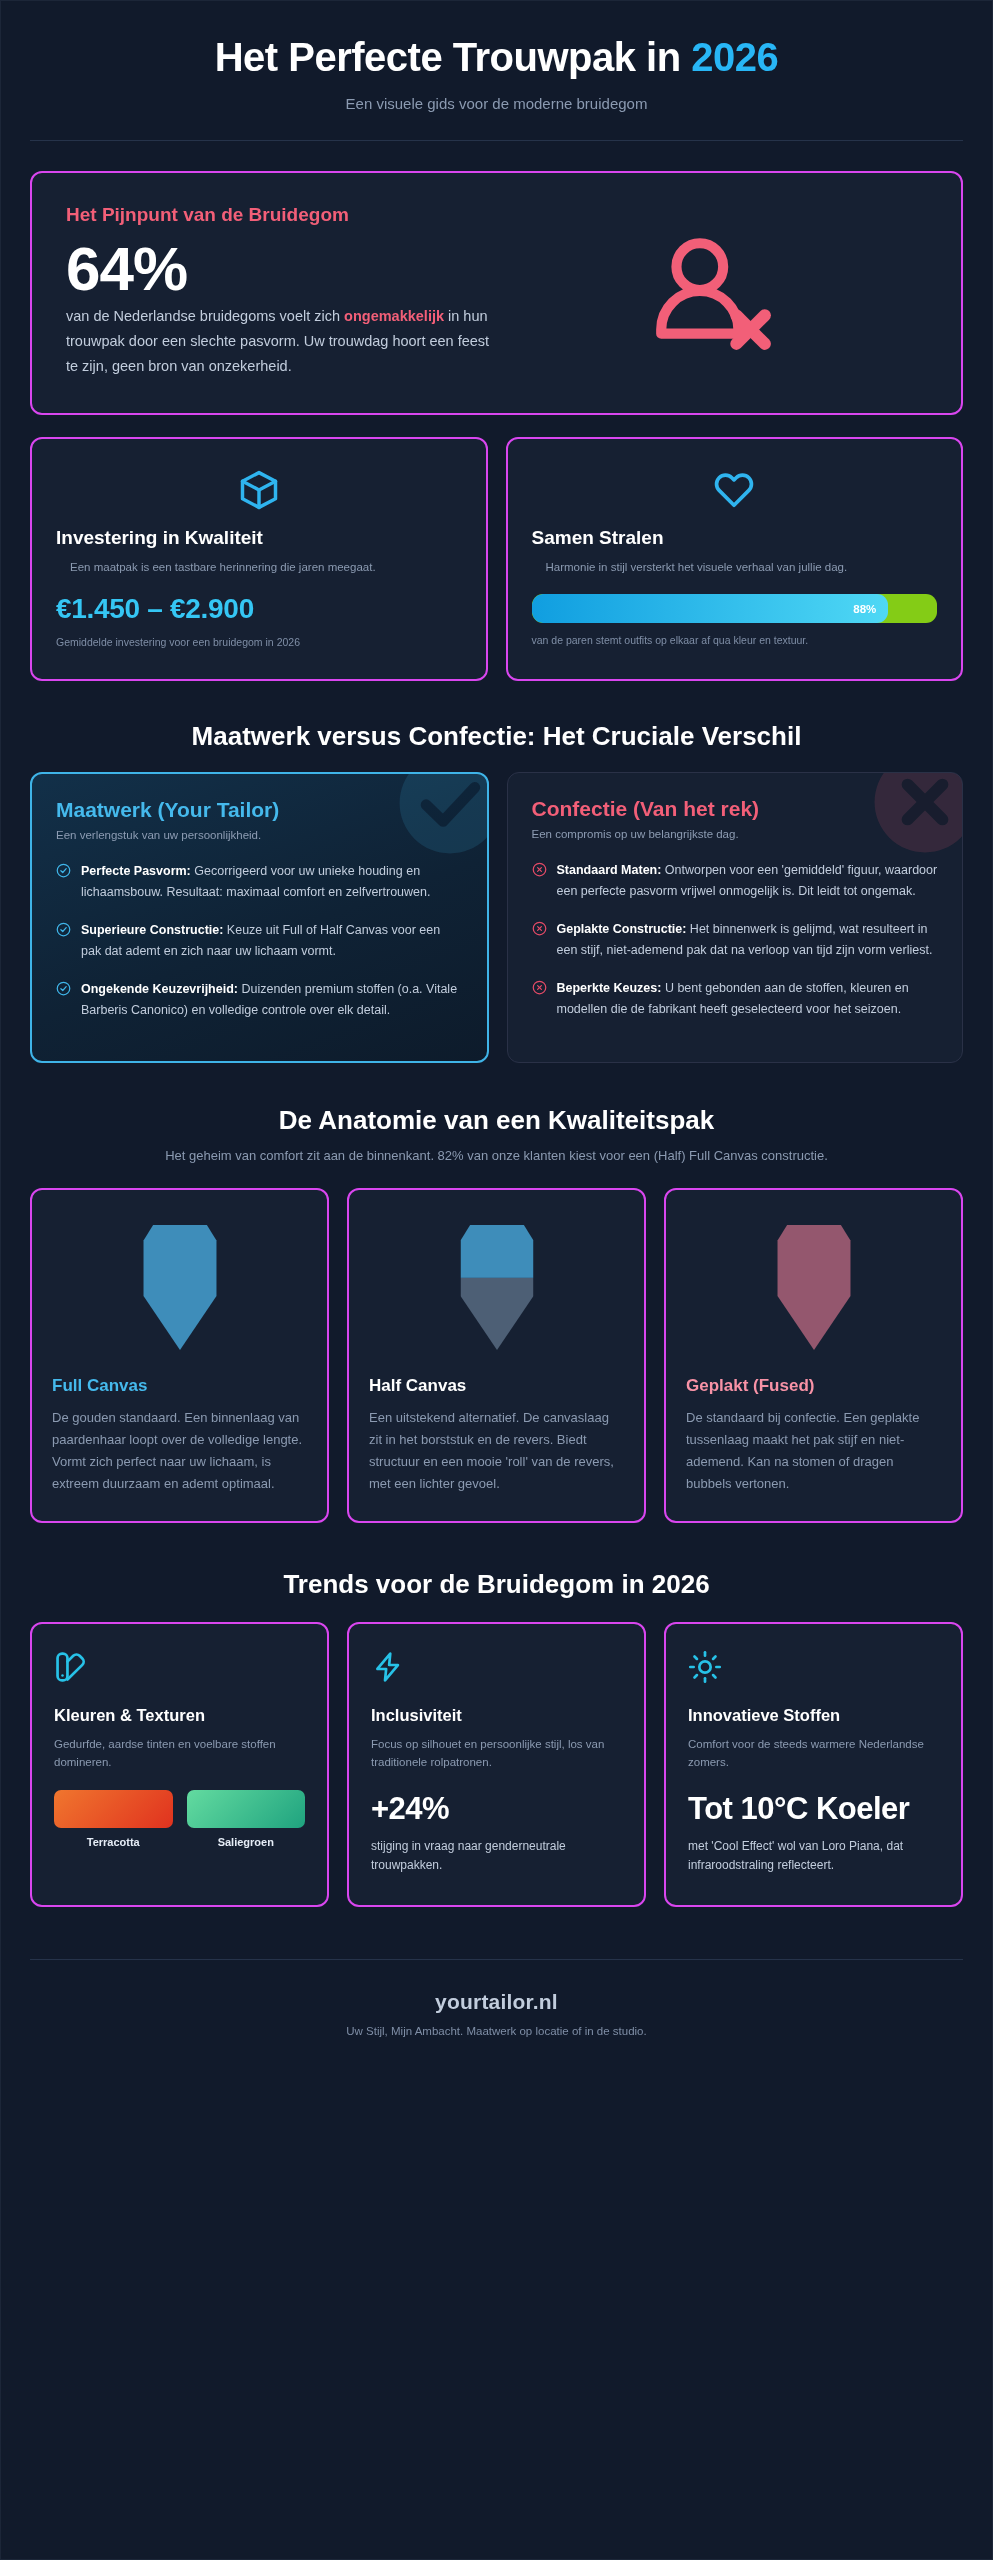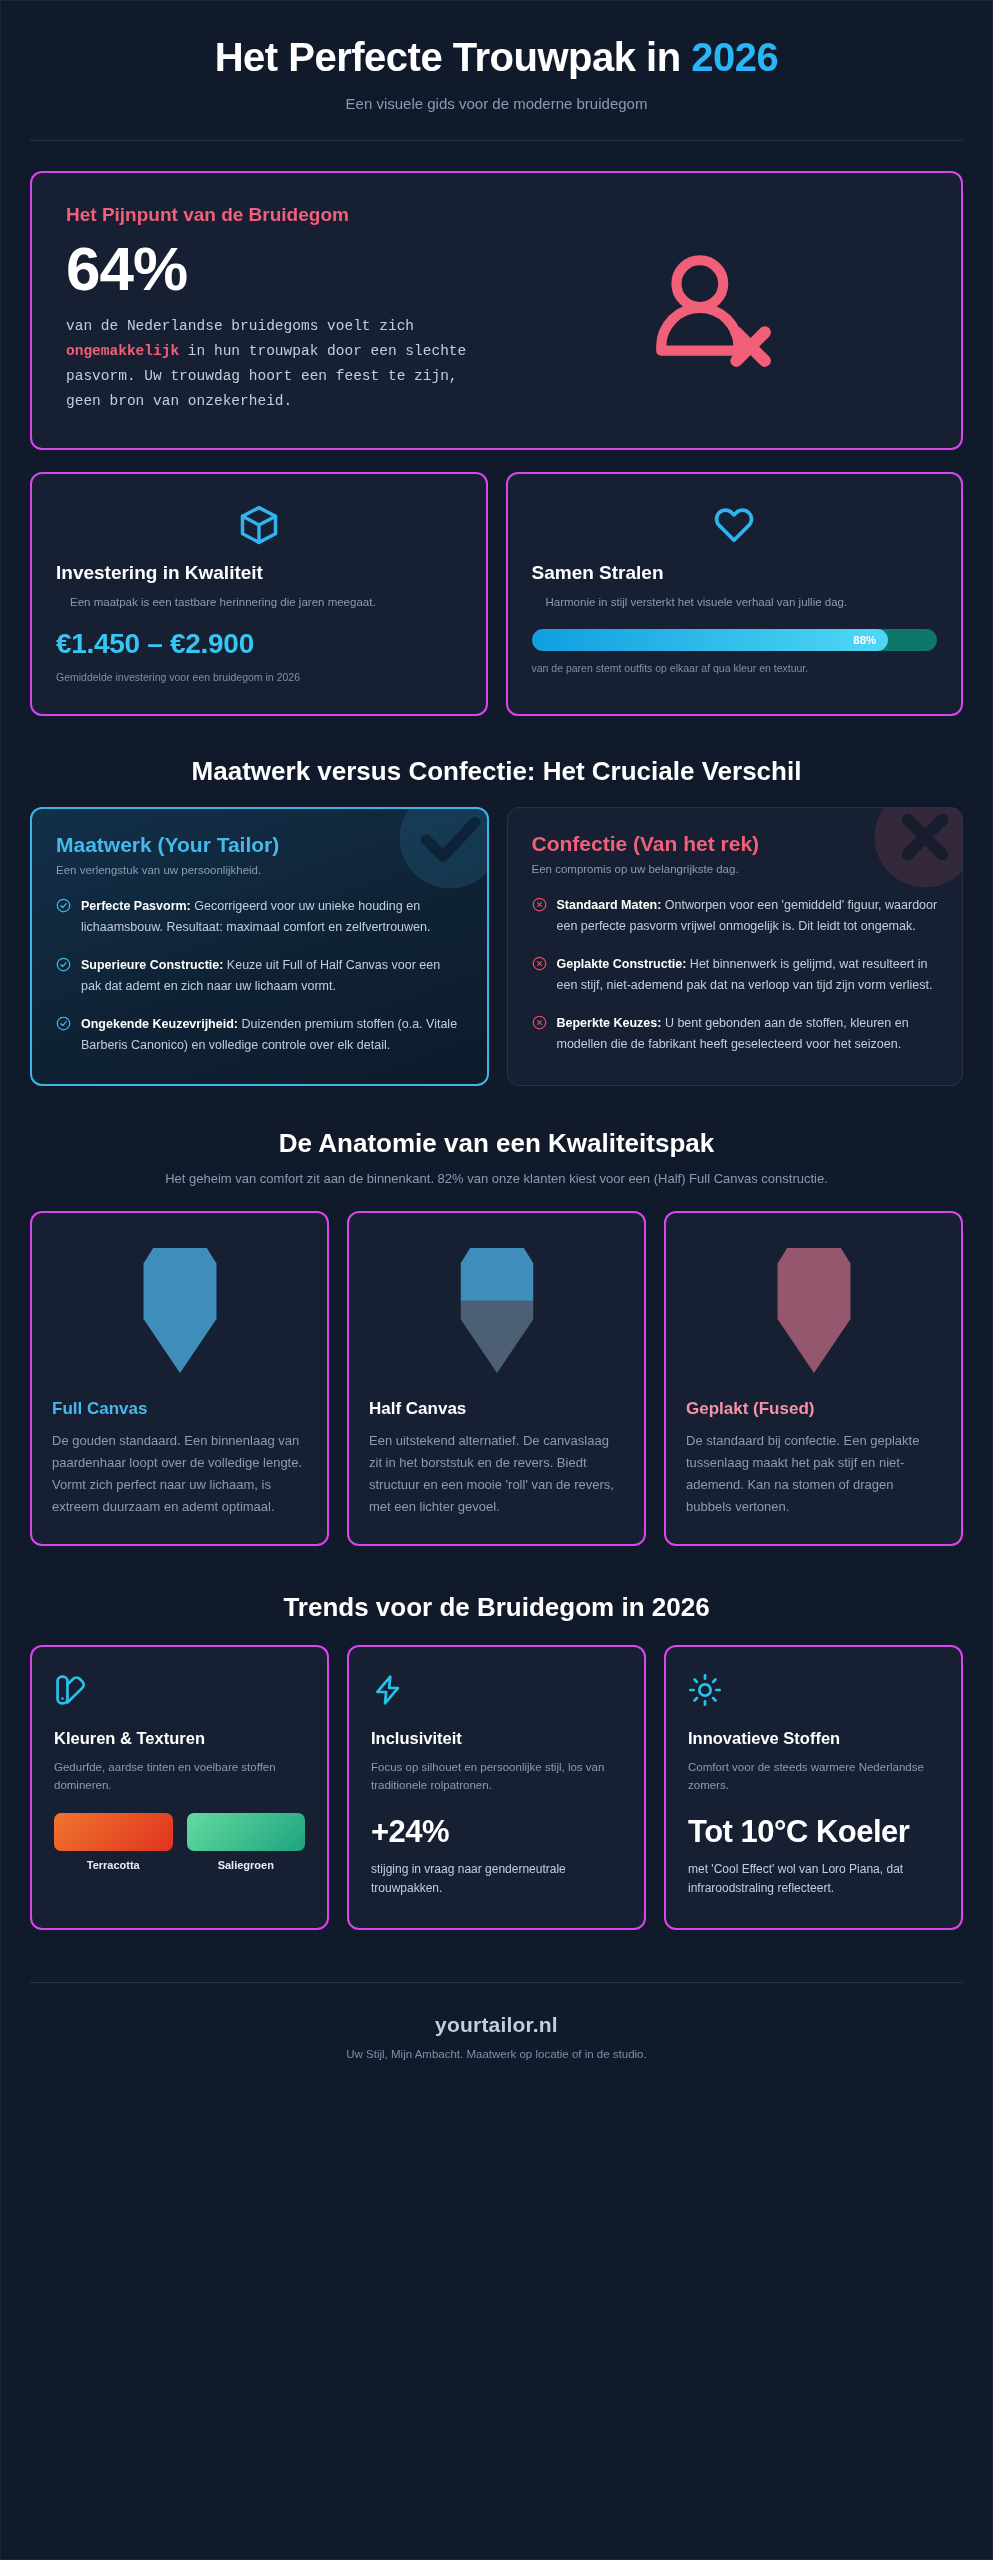--- a/index.html
+++ b/index.html
@@ -99,25 +99,23 @@
     margin-bottom: 6px;
   }
   .pp-bignum {
     font-size: 62px;
     font-weight: bold;
     color: #ffffff;
     line-height: 1.15;
     letter-spacing: -1px;
   }
   .pp-body {
-    margin-top: 10px;
     font-size: 14.5px;
     line-height: 1.72;
     color: #c2cddd;
-    font-family: Liberation Mono, monospace;
   }
   .pp-body b { color: #f25f78; }
 
   
   .stat-row {
     display: flex;
     gap: 18px;
     margin-top: 22px;
   }
   .stat-card {
@@ -148,23 +146,23 @@
   }
   .stat-foot {
     margin-top: 9px;
     font-size: 10.5px;
     color: #7f8ea6;
     line-height: 1.6;
   }
 
   .progress-track {
     margin-top: 18px;
-    height: 22px;
+    height: 29px;
     border-radius: 11px;
-    background: #0f766e;
+    background: #84cc16;
     overflow: hidden;
     position: relative;
   }
   .progress-fill {
     height: 100%;
     border-radius: 11px;
     background: linear-gradient(90deg, #109ee0 0%, #4fd8f5 100%);
     display: flex;
     align-items: center;
     justify-content: flex-end;
@@ -217,21 +215,21 @@
   }
   .cmp-list { margin-top: 20px; list-style: none; position: relative; }
   .cmp-list li {
     display: flex;
     gap: 10px;
     margin-bottom: 17px;
     font-size: 12.5px;
     line-height: 1.68;
     color: #c2cddd;
   }
-  .cmp-list li:last-child { margin-bottom: 0; }
+  .cmp-list li:last-child { margin-bottom: 12px; }
   .cmp-list li b { color: #ffffff; }
   .bullet-ico { flex: 0 0 15px; margin-top: 2px; }
 
   
   .anatomy-section { margin-top: 42px; }
   .anatomy-row {
     display: flex;
     gap: 18px;
     margin-top: 22px;
   }

